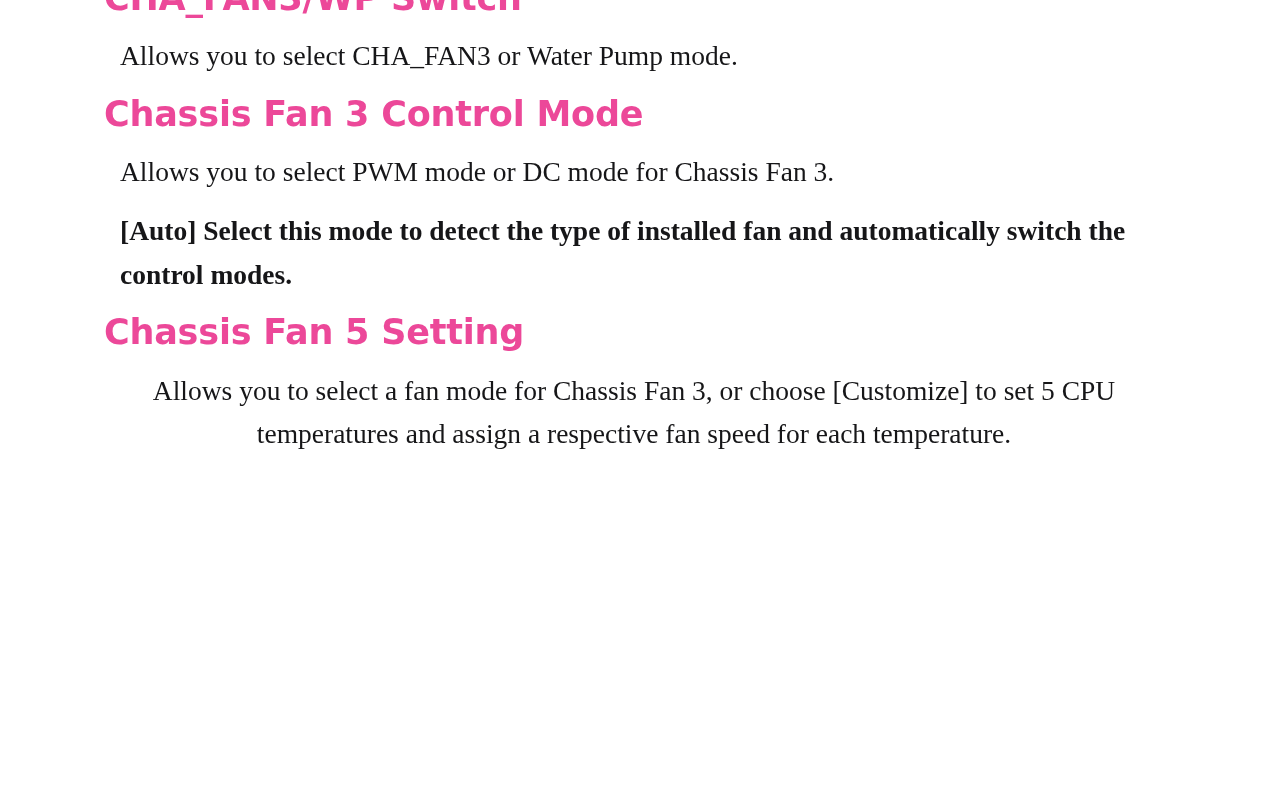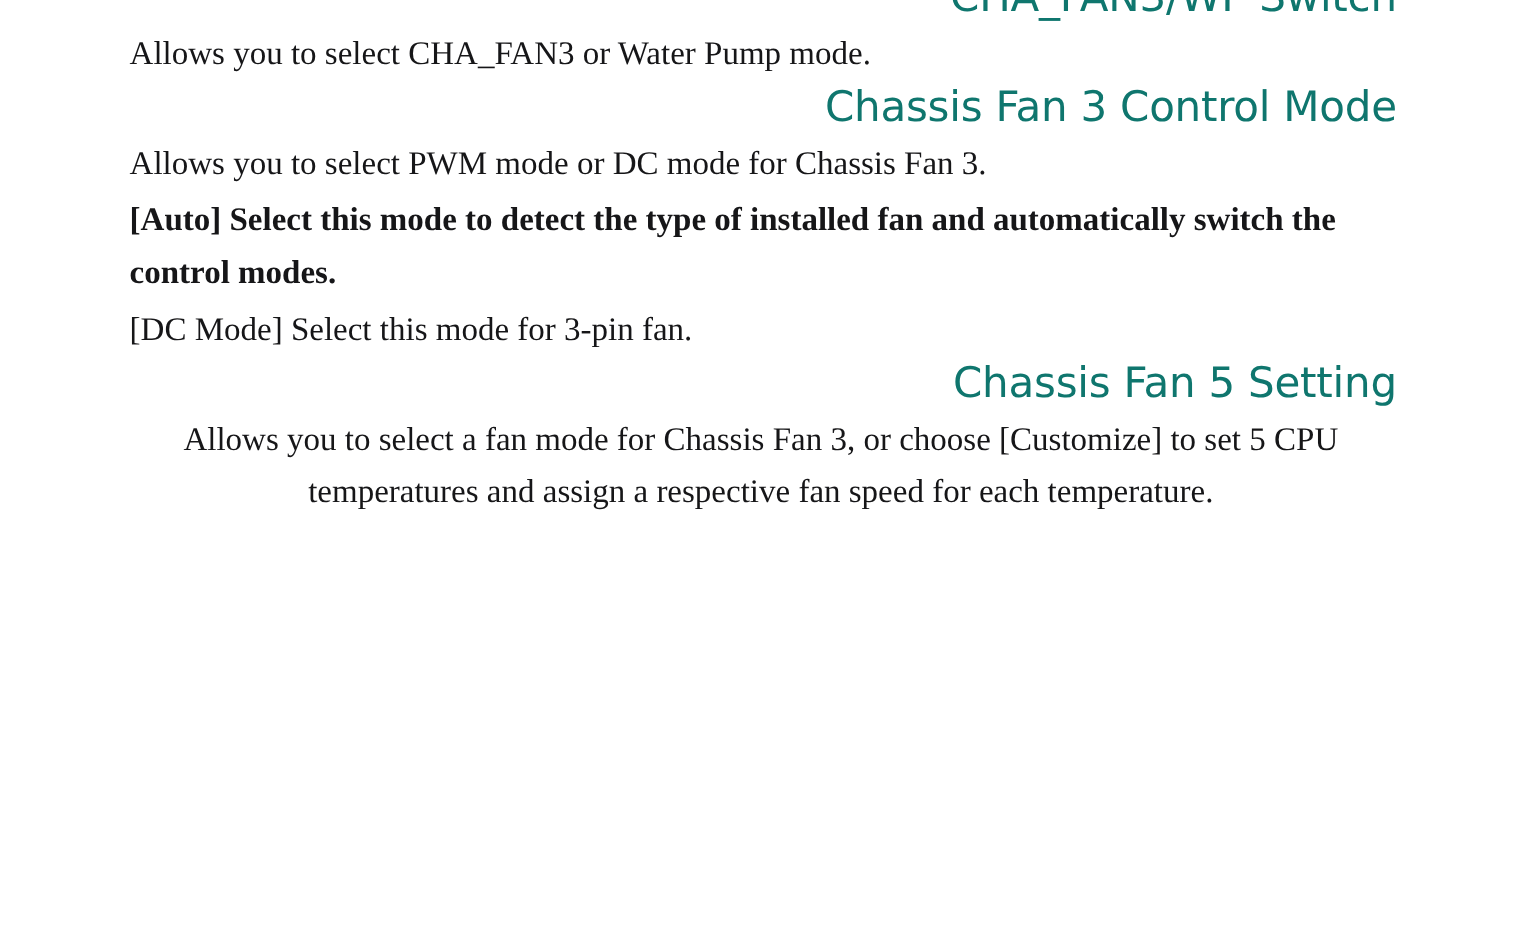--- a/index.html
+++ b/index.html
@@ -22,34 +22,33 @@
     box-sizing: border-box;
   }
   .content {
     position: absolute;
     left: 104px;
     top: -22px;
     width: 1060px;
   }
   h2.section-heading {
     font-family: "DejaVu Sans", sans-serif;
-    font-weight: 400;
+    font-weight: 700;
     font-size: 35px;
     line-height: 1.15;
     letter-spacing: -0.2px;
-    color: #0f766e;
+    color: #ec4899;
     margin: 0;
-    text-align: right;
   }
   p.body-text {
     font-family: "Liberation Serif", serif;
     font-size: 27.5px;
     line-height: 1.58;
     color: #161618;
-    margin: 4px;
+    margin: 16px;
   }
   
   .blk-h1   { margin-top: 0px; }
   .blk-p1   { margin-top: 24px; }
   .blk-h2   { margin-top: 44px; }
   .blk-p2   { margin-top: 28px; }
   .blk-p3   { margin-top: 30px; font-weight: bold; }
   .blk-p4   { margin-top: 25px; }
   .blk-p5   { margin-top: 24px; }
   .blk-h3   { margin-top: 42px; }
@@ -66,21 +65,20 @@
     <h2 class="section-heading blk-h1">CHA_FAN3/WP Switch</h2>
 
     <p class="body-text blk-p1">Allows you to select CHA_FAN3 or Water Pump mode.</p>
 
     <h2 class="section-heading blk-h2">Chassis Fan 3 Control Mode</h2>
 
     <p class="body-text blk-p2">Allows you to select PWM mode or DC mode for Chassis Fan 3.</p>
 
     <p class="body-text blk-p3">[Auto] Select this mode to detect the type of installed fan and automatically switch the control modes.</p>
 
-    <p class="body-text blk-p4">[DC Mode]  Select this mode for 3-pin fan.</p>
 
 
     <h2 class="section-heading blk-h3">Chassis Fan 5 Setting</h2>
 
     <p class="body-text blk-p6">Allows you to select a fan mode for Chassis Fan 3, or choose [Customize] to set 5 CPU temperatures and assign a respective fan speed for each temperature.</p>
 
 
   </div>
 </div>
 

